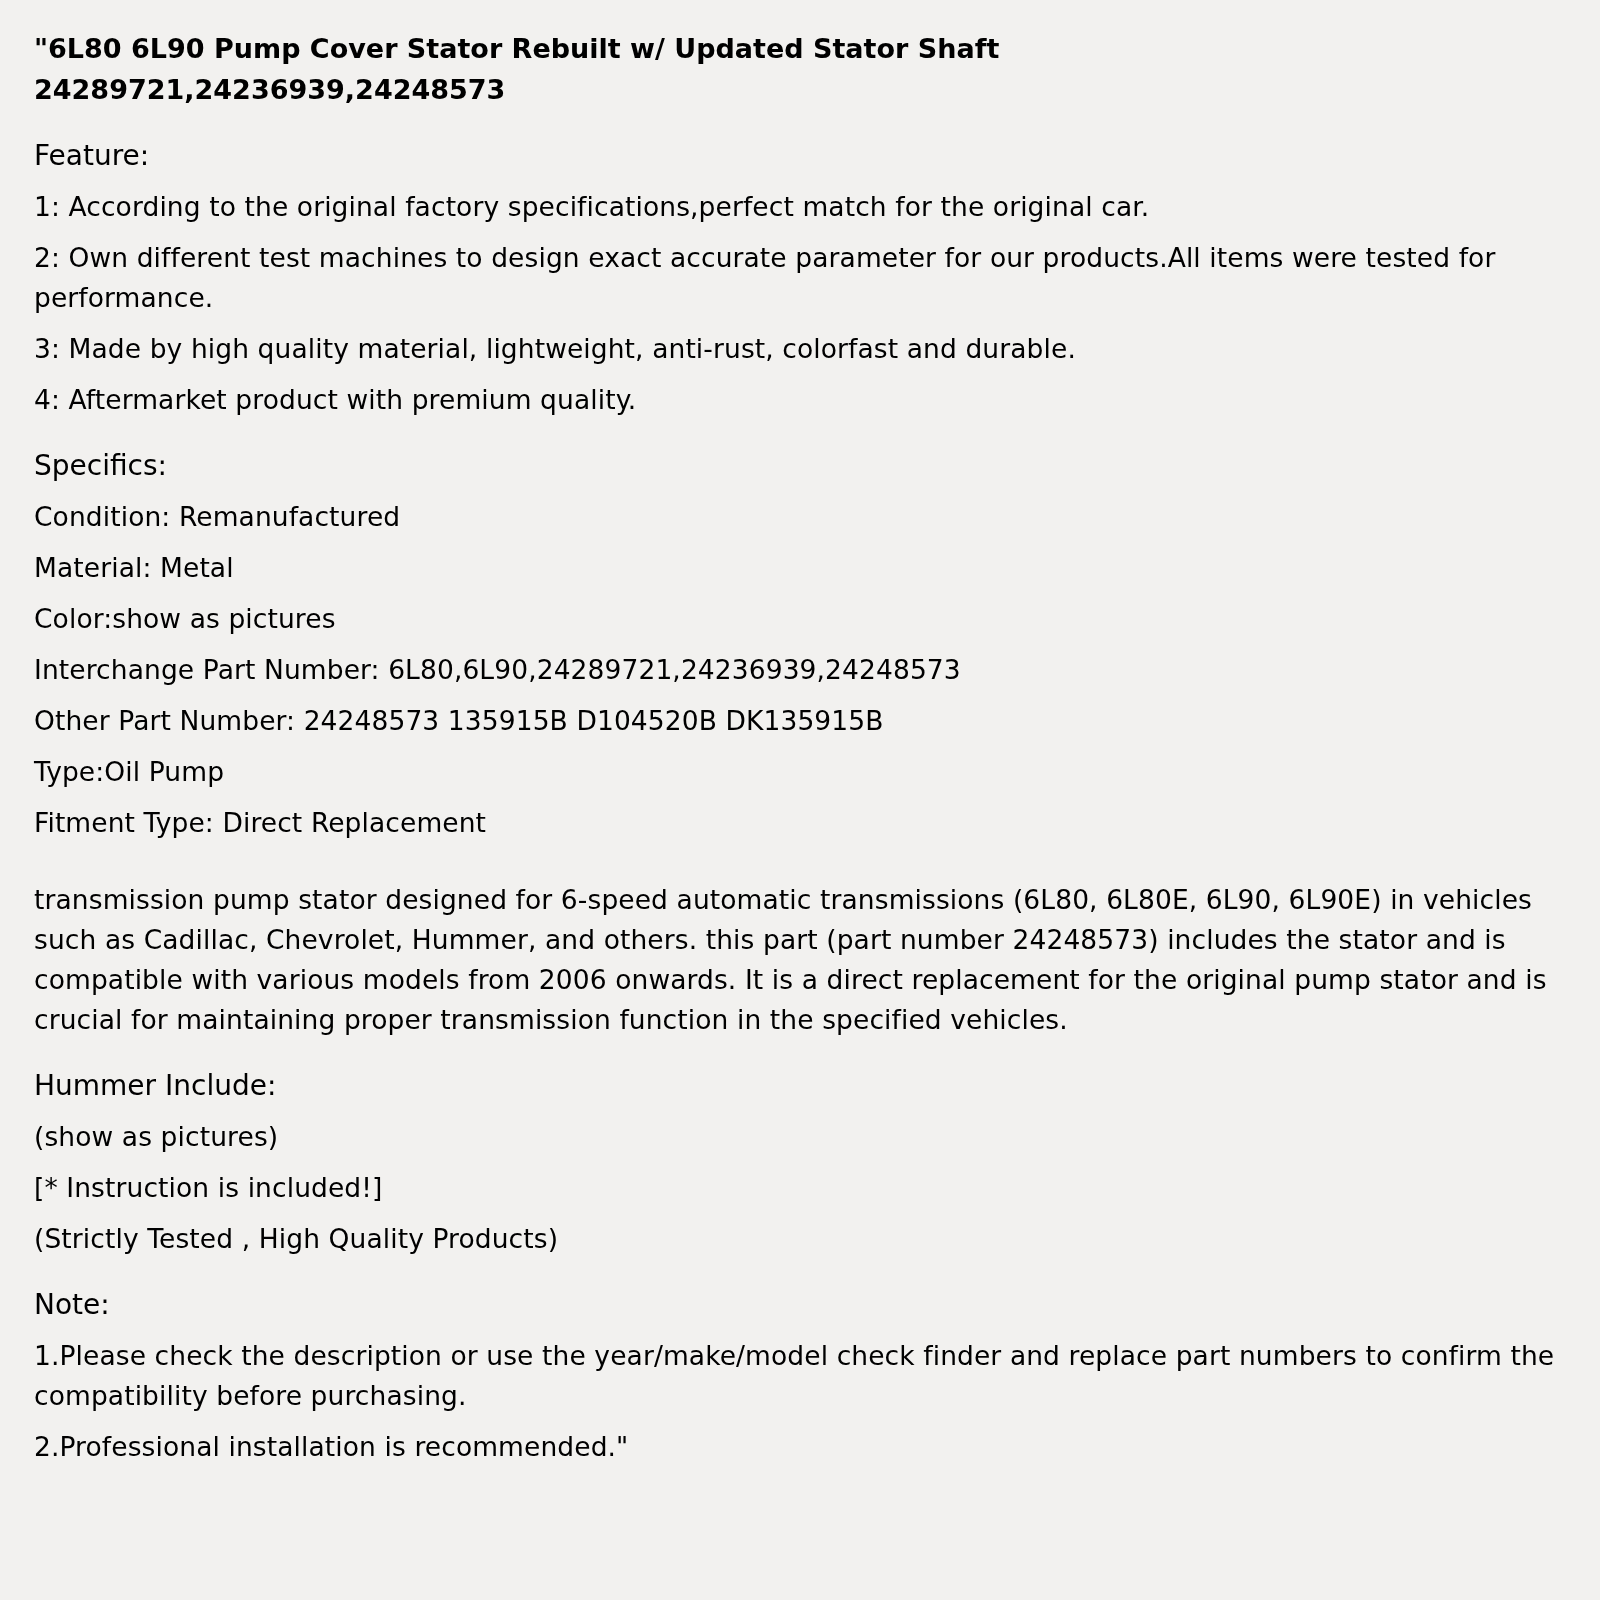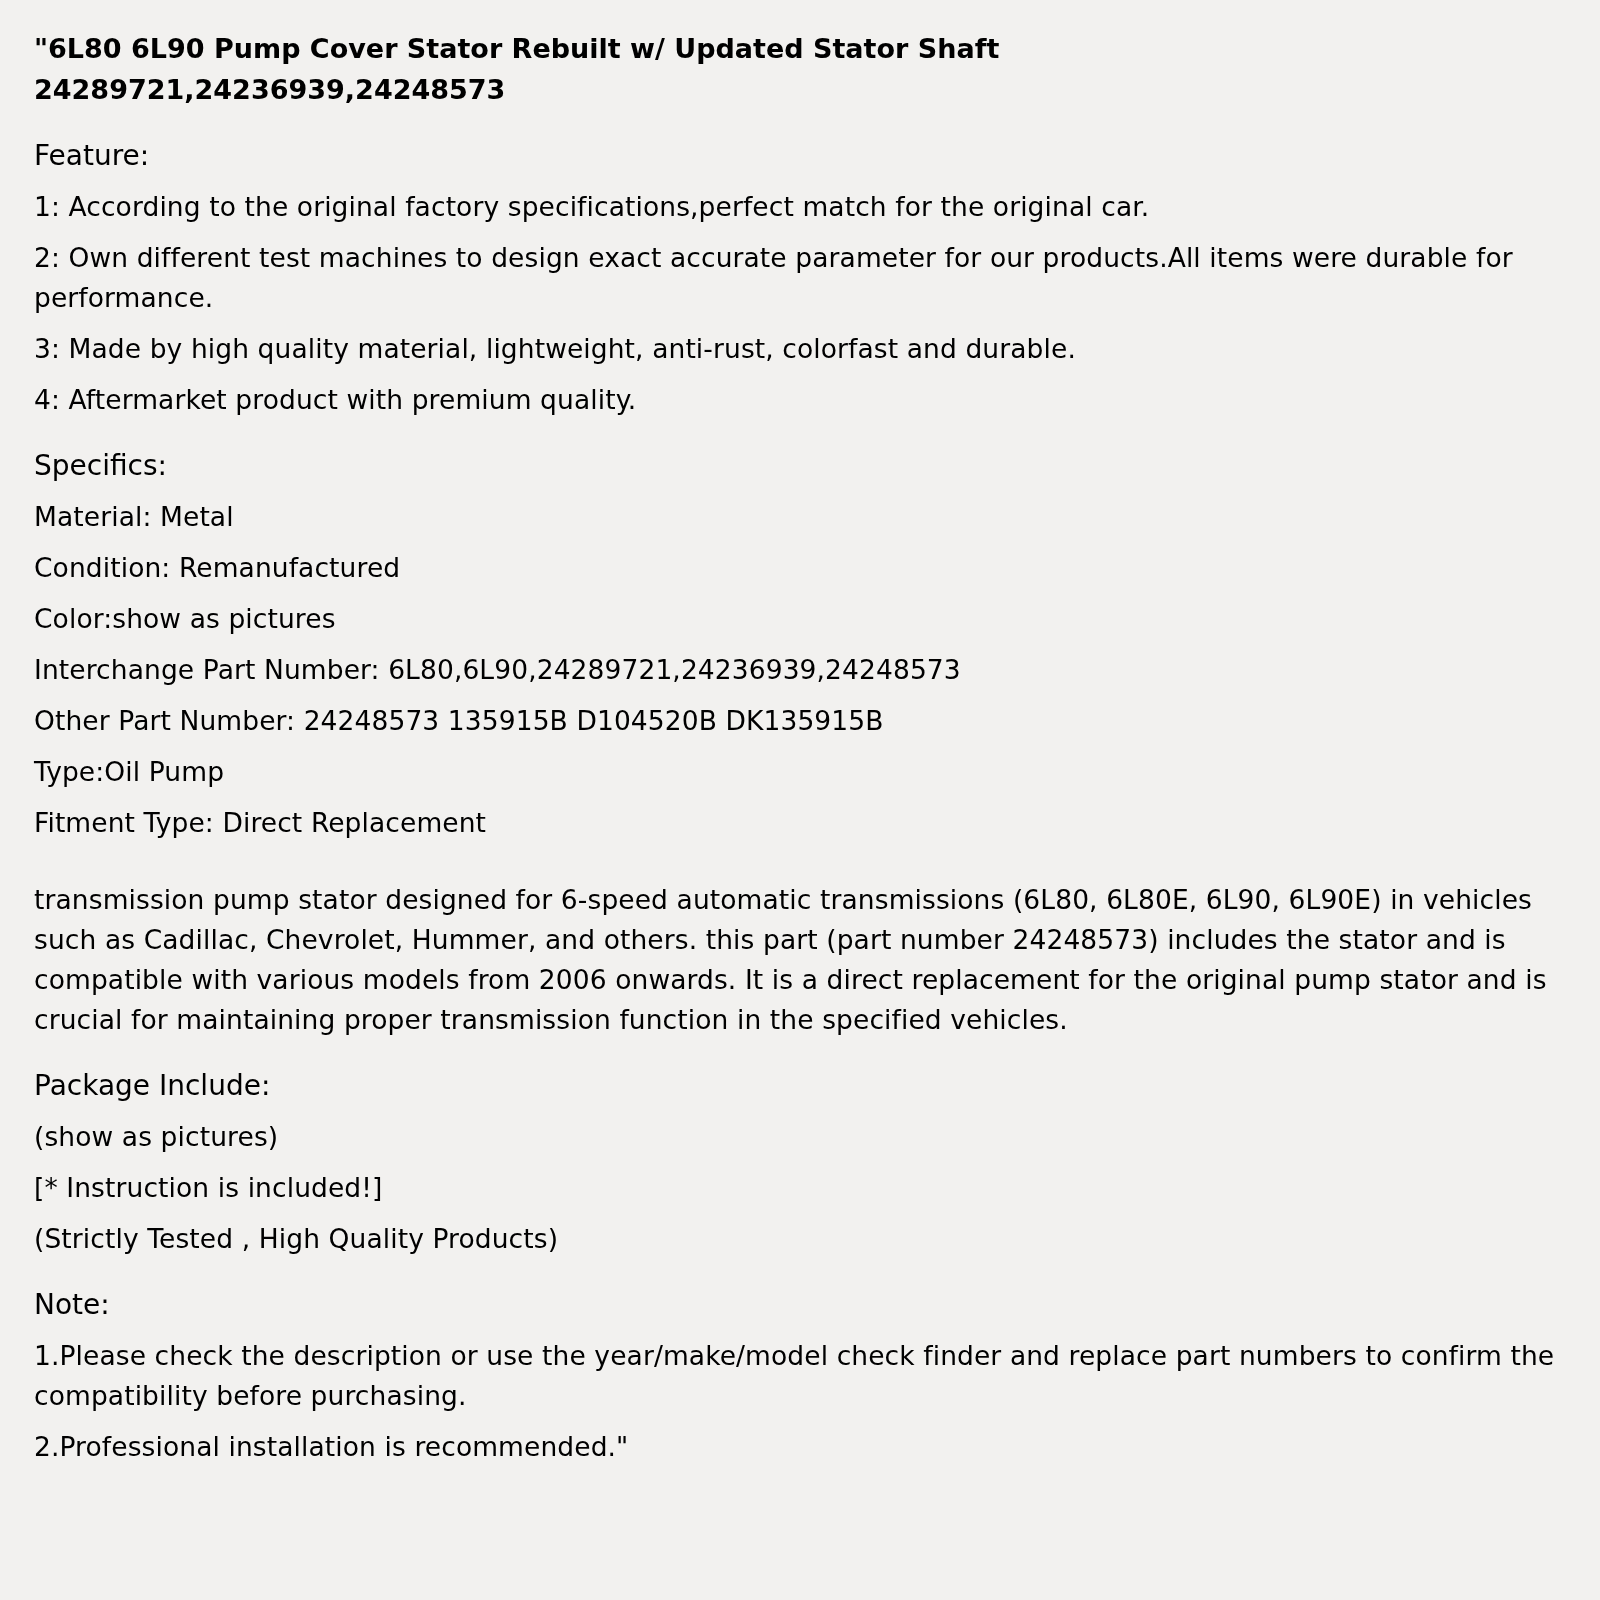--- a/index.html
+++ b/index.html
@@ -53,48 +53,48 @@
   <div class="block">
     <div class="title">"6L80 6L90 Pump Cover Stator Rebuilt w/ Updated Stator Shaft</div>
     <div class="title">24289721,24236939,24248573</div>
   </div>
 
   <div class="gap"></div>
 
   <div class="block">
     <div class="section-head">Feature:</div>
     <div class="line">1: According to the original factory specifications,perfect match for the original car.</div>
-    <div class="line">2: Own different test machines to design exact accurate parameter for our products.All items were durable for performance.</div>
+    <div class="line">2: Own different test machines to design exact accurate parameter for our products.All items were tested for performance.</div>
     <div class="line">3: Made by high quality material, lightweight, anti-rust, colorfast and durable.</div>
     <div class="line">4: Aftermarket product with premium quality.</div>
   </div>
 
   <div class="gap"></div>
 
   <div class="block">
     <div class="section-head">Specifics:</div>
+    <div class="line">Condition: Remanufactured</div>
     <div class="line">Material: Metal</div>
-    <div class="line">Condition: Remanufactured</div>
     <div class="line">Color:show as pictures</div>
     <div class="line">Interchange Part Number: 6L80,6L90,24289721,24236939,24248573</div>
     <div class="line">Other Part Number: 24248573 135915B D104520B DK135915B</div>
     <div class="line">Type:Oil Pump</div>
     <div class="line">Fitment Type: Direct Replacement</div>
   </div>
 
   <div class="gap"></div>
 
   <div class="block">
     <div class="line">transmission pump stator designed for 6-speed automatic transmissions (6L80, 6L80E, 6L90, 6L90E) in vehicles such as Cadillac, Chevrolet, Hummer, and others. this part (part number 24248573) includes the stator and is compatible with various models from 2006 onwards. It is a direct replacement for the original pump stator and is crucial for maintaining proper transmission function in the specified vehicles.</div>
   </div>
 
   <div class="gap"></div>
 
   <div class="block">
-    <div class="section-head">Package Include:</div>
+    <div class="section-head">Hummer Include:</div>
     <div class="line">(show as pictures)</div>
     <div class="line">[* Instruction is included!]</div>
     <div class="line">(Strictly Tested , High Quality Products)</div>
   </div>
 
   <div class="gap"></div>
 
   <div class="block">
     <div class="section-head">Note:</div>
     <div class="line">1.Please check the description or use the year/make/model check finder and replace part numbers to confirm the compatibility before purchasing.</div>

